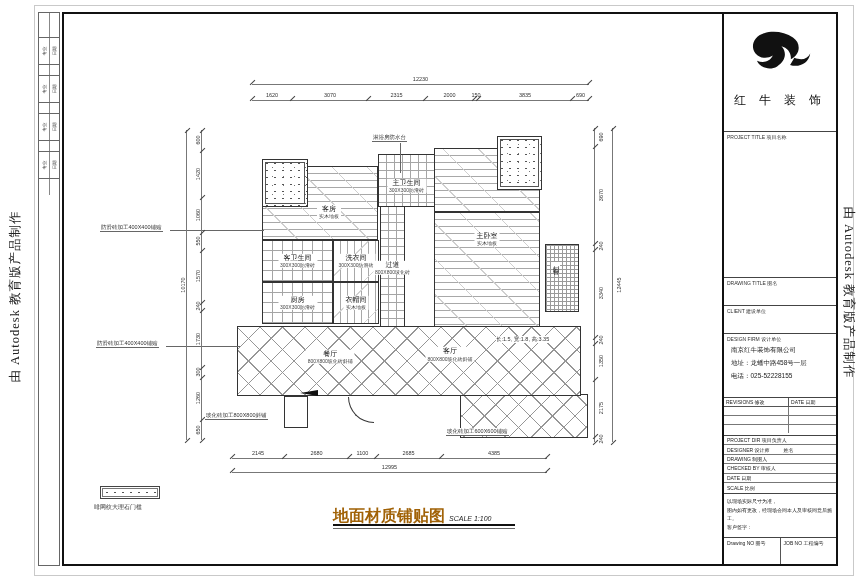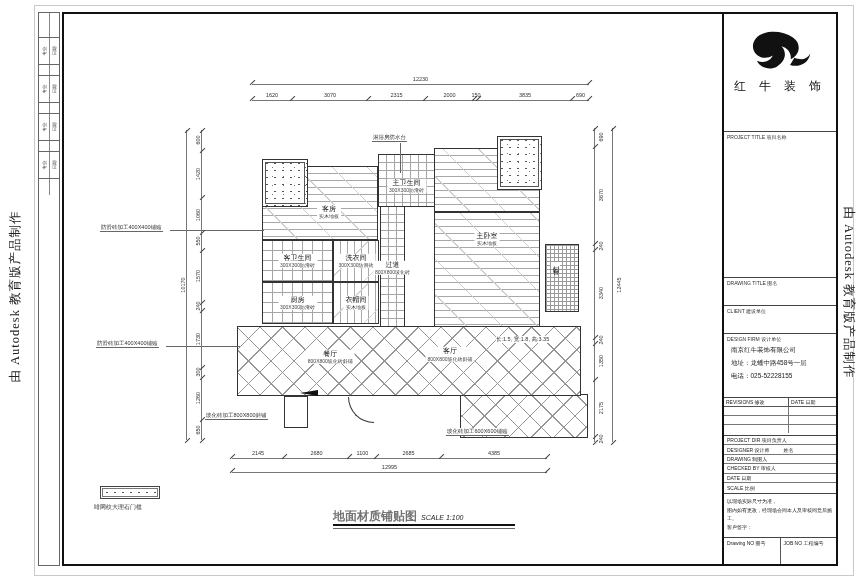--- a/index.html
+++ b/index.html
@@ -29,38 +29,38 @@
   .vdim{position:absolute;width:0;border-left:1px solid #777;}
   .vdim .seg{width:0;position:relative;}
   .vdim .seg::before{content:"";position:absolute;top:-.5px;left:-3.5px;width:7px;height:1px;background:#444;transform:rotate(-45deg);}
   .vdim .seg i{position:absolute;top:50%;font-style:normal;font-size:5.5px;color:#333;white-space:nowrap;}
   .vdim.labL .seg i{left:-4px;transform:translate(-50%,-50%) rotate(-90deg);}
   .vdim.labR .seg i{left:6px;transform:translate(-50%,-50%) rotate(-90deg);}
   
   .tblock{position:absolute;left:722px;top:12px;width:116px;height:554px;border:2px solid #111;box-sizing:border-box;display:flex;flex-direction:column;background:#fff;}
   .tb-sec{border-bottom:1px solid #444;box-sizing:border-box;position:relative;}
   .tb-lab{font-size:5px;color:#333;padding:2px 0 0 3px;display:block;}
-  .brand-name{display:block;text-align:center;font-family:"Liberation Serif",serif;font-size:12px;letter-spacing:5px;color:#111;margin-top:2px;}
+  .brand-name{display:block;text-align:center;font-family:"Liberation Serif",serif;font-size:12px;letter-spacing:5px;color:#111;margin-top:16px;}
   .firm-line{display:block;font-size:6.5px;color:#222;padding-left:7px;margin-top:4px;white-space:nowrap;}
   .rev-head{display:flex;font-size:5px;border-bottom:1px solid #555;}
   .rev-head span{padding:1px 2px;}
   .rev-row{height:8px;border-bottom:1px solid #777;background:linear-gradient(#777,#777) 58% 0/1px 100% no-repeat;}
   .pp-row{height:9.4px;border-bottom:1px solid #777;font-size:5px;display:flex;align-items:center;padding-left:3px;box-sizing:border-box;}
   .pp-row .val{margin-left:14px;}
   .notes{font-size:5px;line-height:1.7;padding:3px 3px 0 3px;color:#222;}
   .nos{display:flex;font-size:5px;}
   .nos span{flex:1;padding:2px 0 0 3px;}
   .nos span+span{border-left:1px solid #555;}
   
   .strip{position:absolute;left:38px;top:12px;width:22px;height:554px;border:1px solid #666;box-sizing:border-box;background:linear-gradient(#888,#888) 50% 0/1px 182px no-repeat;}
   .strip-cell{position:absolute;left:0;width:100%;height:26px;border-top:1px solid #666;border-bottom:1px solid #666;display:flex;}
   .strip-cell span{flex:1;display:flex;align-items:center;justify-content:center;font-size:4.5px;color:#333;transform:rotate(-90deg);white-space:nowrap;}
   .edge-note{position:absolute;width:190px;text-align:center;font-family:"Liberation Serif",serif;font-size:12.5px;letter-spacing:1px;color:#222;white-space:nowrap;}
   .sheet-title{position:absolute;left:333px;top:506px;z-index:5;}
-  .sheet-title .t{font-size:12px;font-weight:bold;font-family:"Liberation Serif",serif;color:#737373;}
+  .sheet-title .t{font-size:16px;font-weight:bold;font-family:"Liberation Serif",serif;color:#a16207;}
   .sheet-title .s{font-size:7px;font-style:italic;color:#222;margin-left:4px;}
   .legend-box{position:absolute;left:100px;top:486px;width:60px;height:13px;border:1px solid #444;padding:1px;box-sizing:border-box;}
   .legend-inner{width:100%;height:100%;border:1px solid #777;box-sizing:border-box;}
   .vert-label{position:absolute;font-size:6px;color:#111;background:#fff;writing-mode:vertical-rl;letter-spacing:2px;z-index:3;}
   .doorarc{position:absolute;width:26px;height:26px;border-left:1px solid #333;border-bottom:1px solid #333;border-bottom-left-radius:100%;box-sizing:border-box;}
   .arrow-left{position:absolute;width:0;height:0;border-top:3px solid transparent;border-bottom:3px solid transparent;border-right:18px solid #111;}
 </style>
 </head>
 <body>
 

